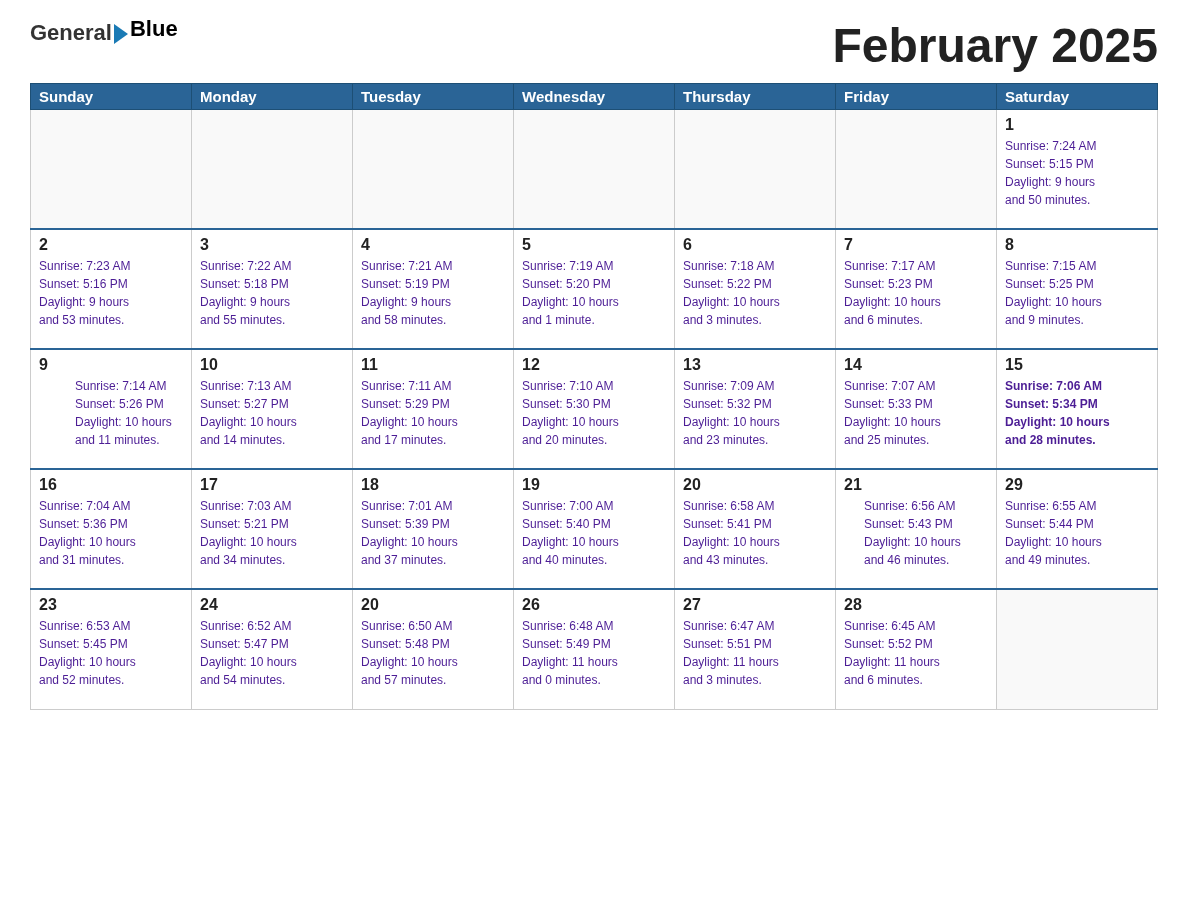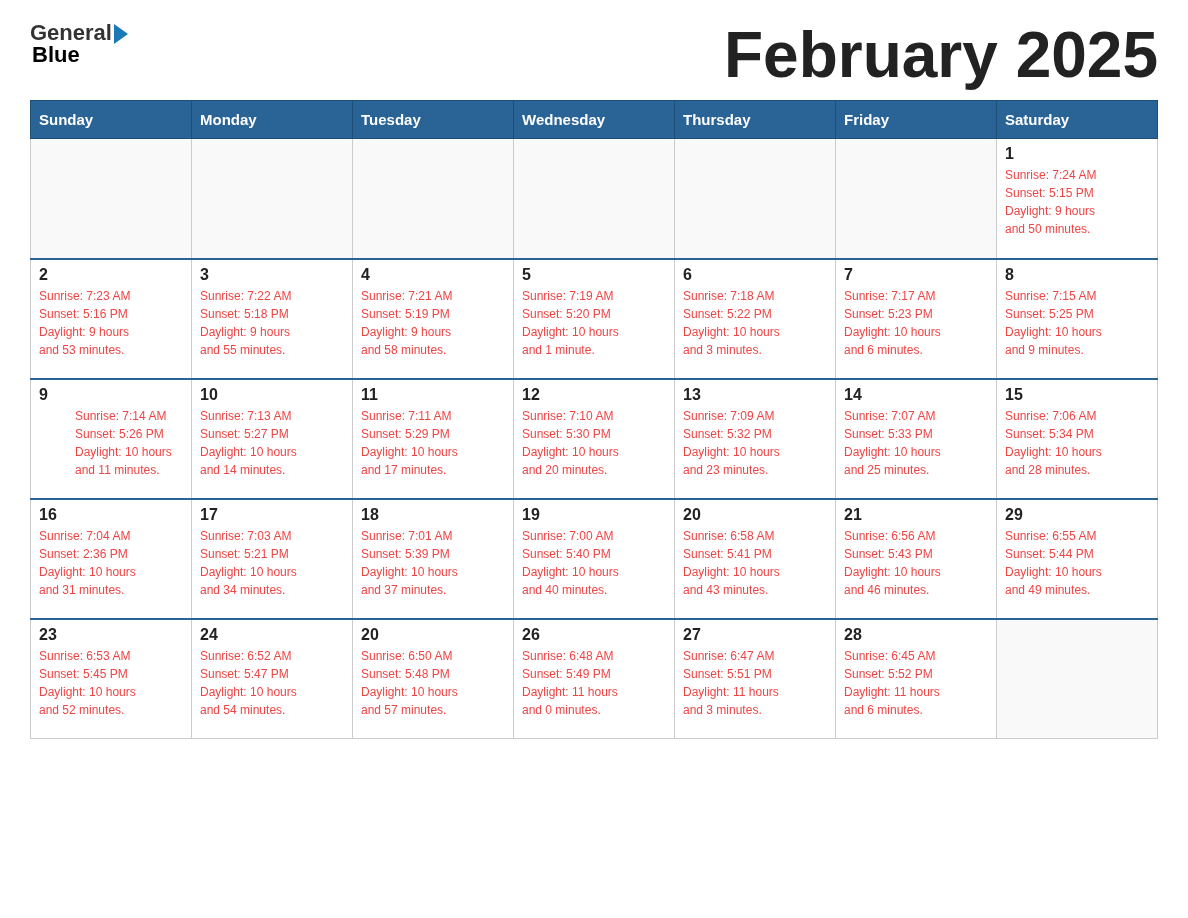--- a/index.html
+++ b/index.html
@@ -11,21 +11,21 @@
       min-height: 918px;
     }
     .header {
       display: flex;
       justify-content: space-between;
       align-items: flex-start;
       margin-bottom: 10px;
     }
     .logo {
       display: flex;
-      flex-direction: column;
+      flex-direction: row;
       align-items: flex-start;
     }
     .logo-top {
       display: flex;
       align-items: center;
     }
     .logo-general {
       font-size: 22px;
       font-weight: bold;
       color: #333;
@@ -43,40 +43,40 @@
       font-size: 22px;
       font-weight: bold;
       color: #000000;
       margin-top: -4px;
       margin-left: 2px;
     }
     .title-block {
       text-align: right;
     }
     .title-block h1 {
-      font-size: 64px;
+      font-size: 48px;
       font-weight: bold;
       color: #222;
       line-height: 1.1;
     }
     .title-block h2 {
       font-size: 20px;
       font-weight: normal;
       color: #444;
       margin-top: 4px;
     }
     .calendar {
       width: 100%;
       border-collapse: collapse;
       margin-top: 10px;
     }
     .calendar thead tr th {
       background-color: #2a6496;
       color: #fff;
-      padding: 10px 8px;
+      padding: 4px 8px;
       font-size: 15px;
       font-weight: 600;
       text-align: left;
       border: 1px solid #1d4f75;
     }
     .calendar tbody tr td {
       vertical-align: top;
       border: 1px solid #ccc;
       padding: 6px 8px;
       width: 14.28%;
@@ -91,21 +91,21 @@
     }
     .day-number {
       font-size: 16px;
       font-weight: bold;
       display: block;
       margin-bottom: 3px;
       color: #222;
     }
     .day-info {
       font-size: 12px;
-      color: #ef4444;
+      color: #4c1d95;
       line-height: 1.5;
     }
     .row-separator td {
       border-top: 2px solid #2a6496 !important;
     }
   </style>
 </head>
 <body>
 
 <div class="header">
@@ -238,31 +238,31 @@
         </td>
         <td>
           <span class="day-number">14</span>
           <div class="day-info" style="white-space: pre-line;">Sunrise: 7:07 AM
 Sunset: 5:33 PM
 Daylight: 10 hours
 and 25 minutes.</div>
         </td>
         <td>
           <span class="day-number">15</span>
-          <div class="day-info" style="white-space: pre-line;">Sunrise: 7:06 AM
+          <div class="day-info" style="white-space: pre-line; font-weight: bold;">Sunrise: 7:06 AM
 Sunset: 5:34 PM
 Daylight: 10 hours
 and 28 minutes.</div>
         </td>
       </tr>
       <tr class="row-separator">
         <td>
           <span class="day-number">16</span>
           <div class="day-info" style="white-space: pre-line;">Sunrise: 7:04 AM
-Sunset: 2:36 PM
+Sunset: 5:36 PM
 Daylight: 10 hours
 and 31 minutes.</div>
         </td>
         <td>
           <span class="day-number">17</span>
           <div class="day-info" style="white-space: pre-line;">Sunrise: 7:03 AM
 Sunset: 5:21 PM
 Daylight: 10 hours
 and 34 minutes.</div>
         </td>
@@ -282,21 +282,21 @@
         </td>
         <td>
           <span class="day-number">20</span>
           <div class="day-info" style="white-space: pre-line;">Sunrise: 6:58 AM
 Sunset: 5:41 PM
 Daylight: 10 hours
 and 43 minutes.</div>
         </td>
         <td>
           <span class="day-number">21</span>
-          <div class="day-info" style="white-space: pre-line;">Sunrise: 6:56 AM
+          <div class="day-info" style="white-space: pre-line; margin-left: 20px;">Sunrise: 6:56 AM
 Sunset: 5:43 PM
 Daylight: 10 hours
 and 46 minutes.</div>
         </td>
         <td>
           <span class="day-number">29</span>
           <div class="day-info" style="white-space: pre-line;">Sunrise: 6:55 AM
 Sunset: 5:44 PM
 Daylight: 10 hours
 and 49 minutes.</div>

